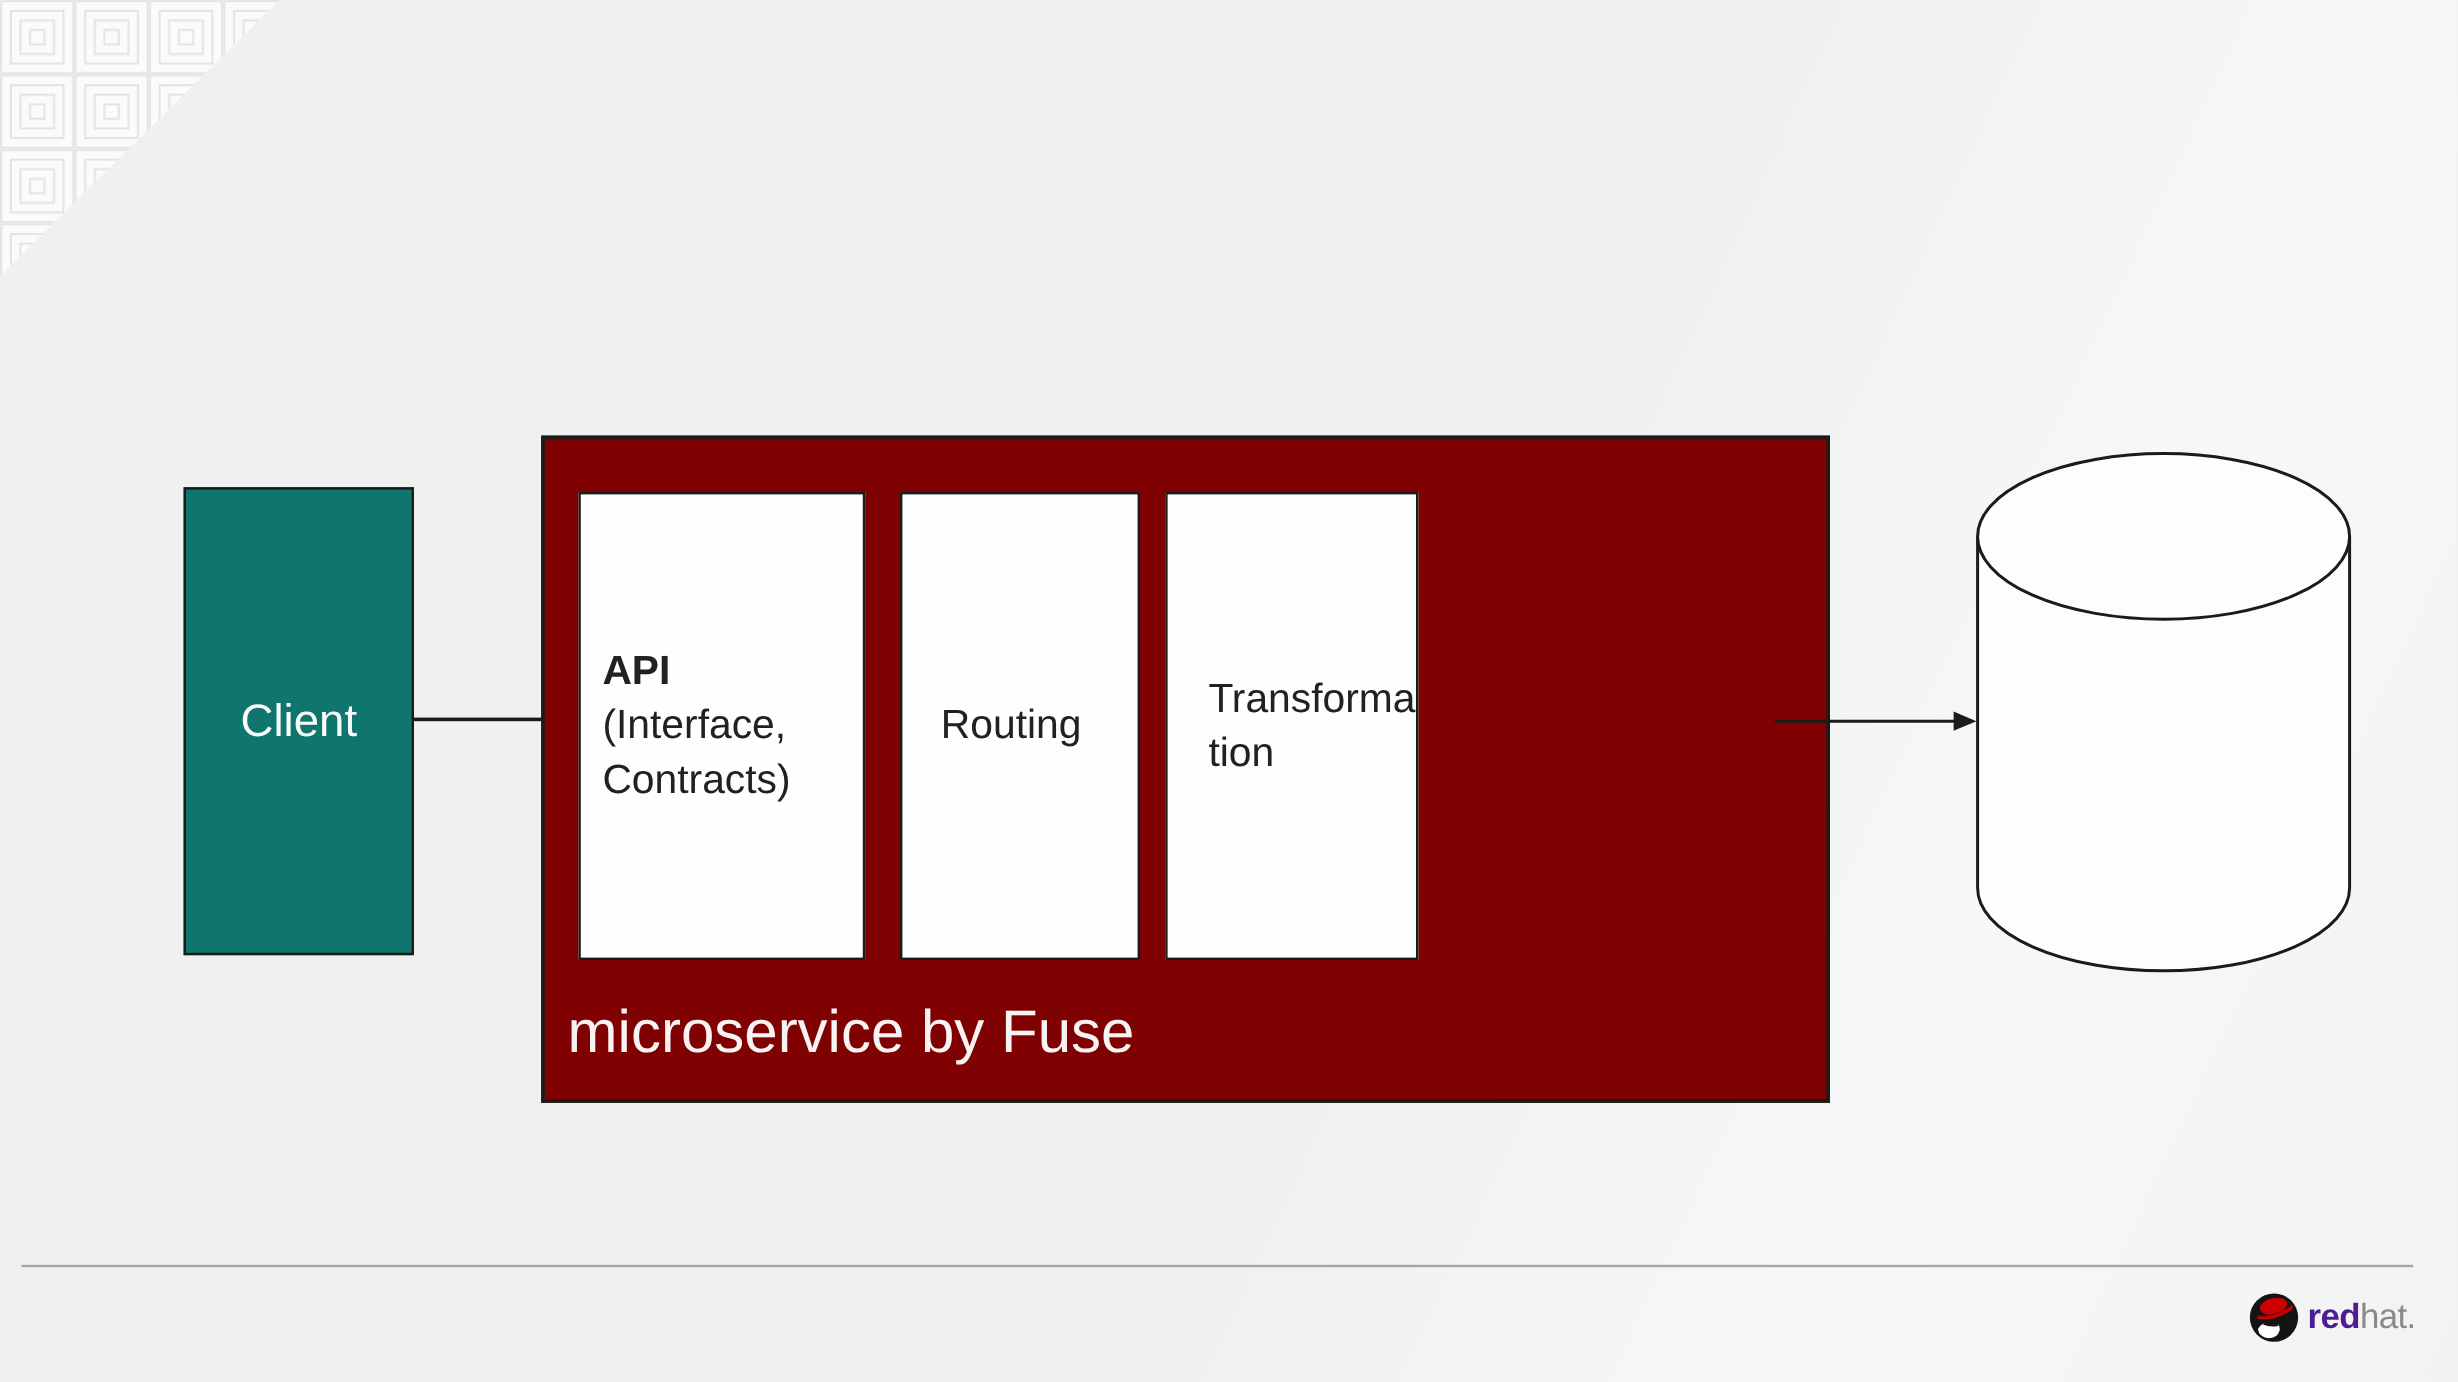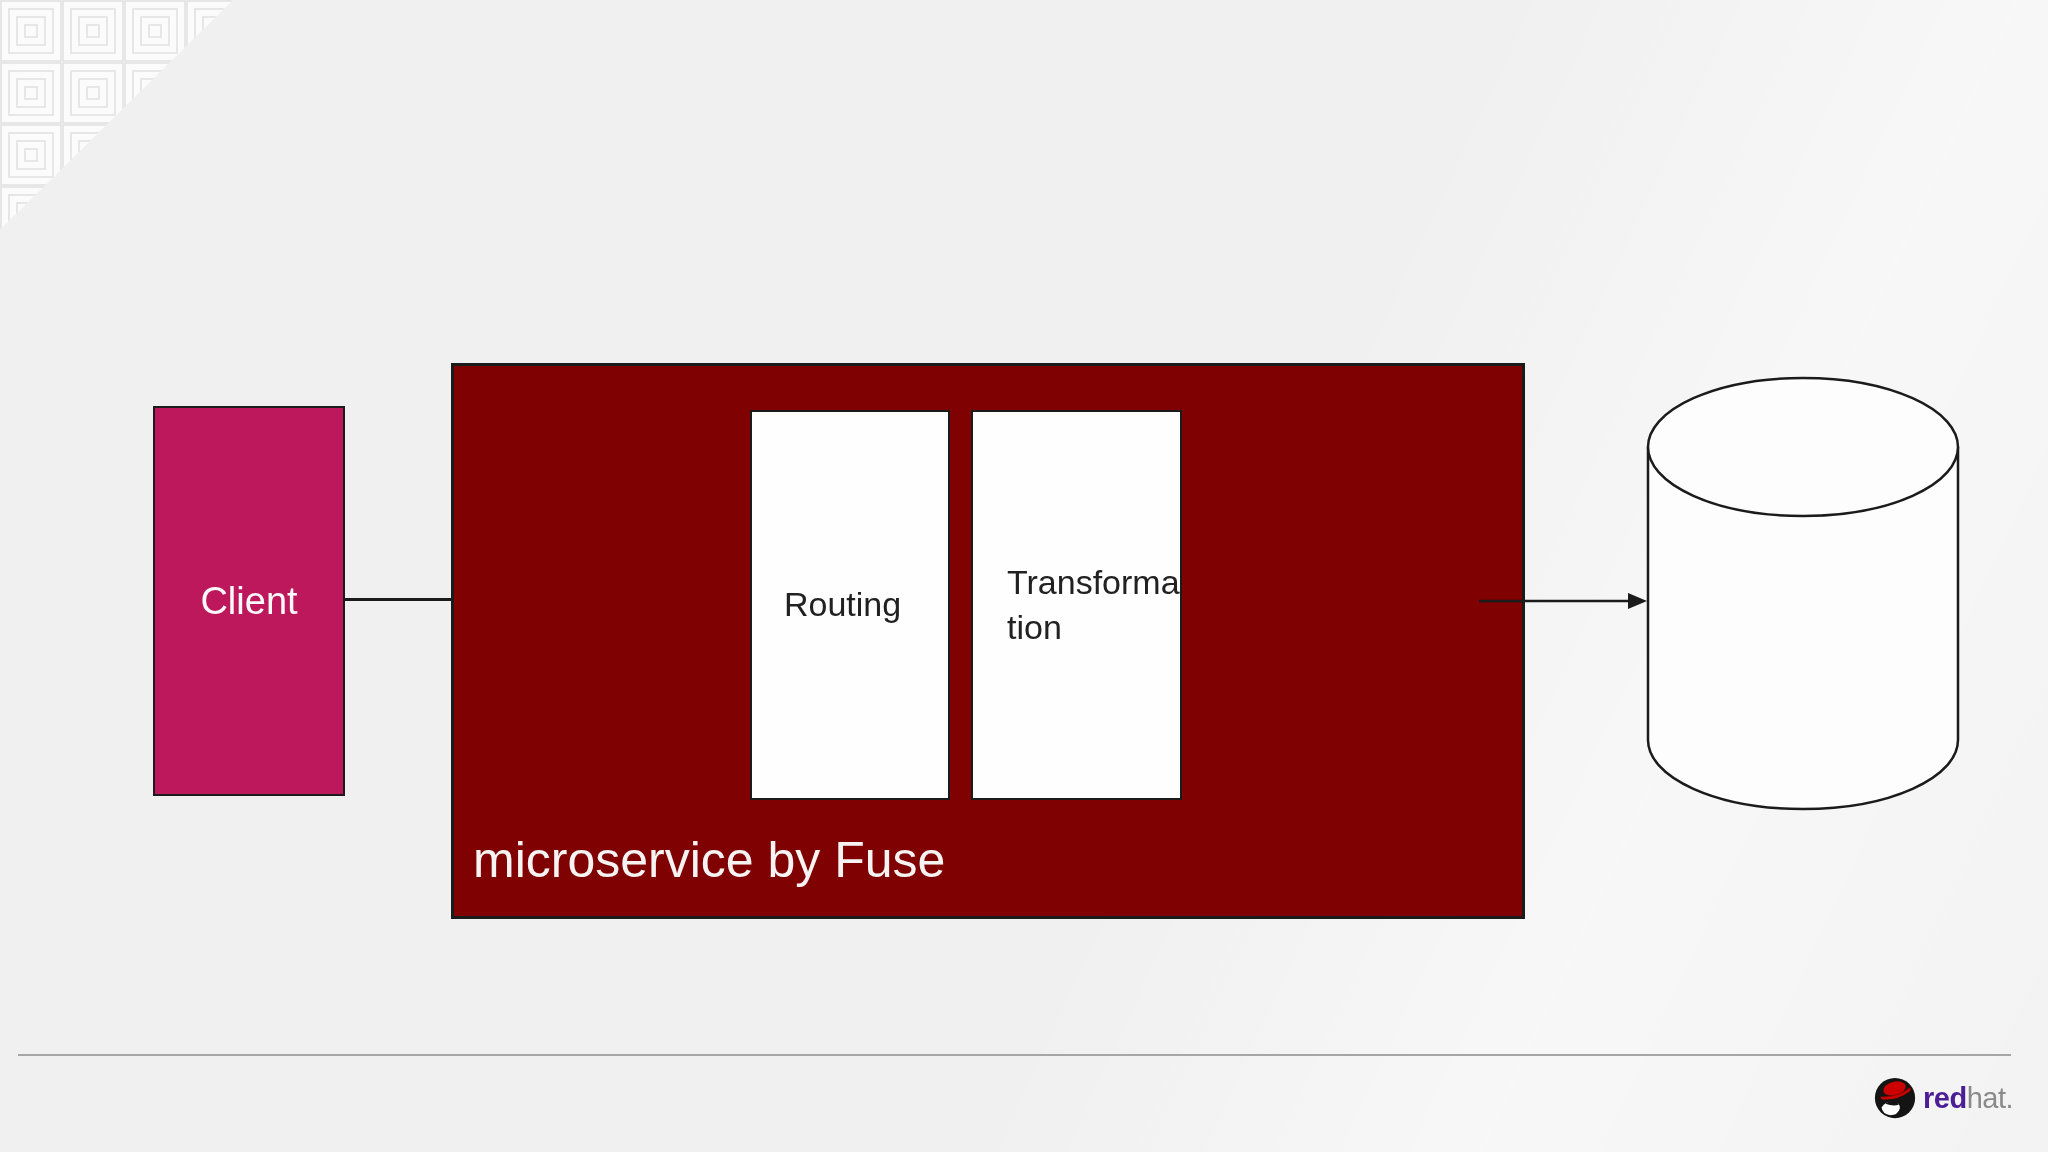--- a/index.html
+++ b/index.html
@@ -29,21 +29,21 @@
   .corner-pattern svg{display:block;}
 
   .page-title{
     position:absolute;left:206px;top:118px;margin:0;
     font-size:78px;line-height:1.08;font-weight:700;
     letter-spacing:-0.5px;color:#1d1d1d;white-space:nowrap;
   }
 
   .client-box{
     position:absolute;left:153px;top:406px;width:192px;height:390px;
-    box-sizing:border-box;background:#be185d;border:2.5px solid #1b1b1b;
+    box-sizing:border-box;background:#0f766e;border:2.5px solid #1b1b1b;
     display:flex;align-items:center;justify-content:center;
   }
   .client-box span{color:#fafafa;font-size:38px;}
 
   .connector-left{
     position:absolute;left:345px;top:598px;width:134px;height:2.5px;
     background:#1b1b1b;
   }
 
   .ms-container{
@@ -109,20 +109,25 @@
 
 
   <div class="client-box">
     <span>Client</span>
   </div>
 
   <div class="connector-left"></div>
 
   <div class="ms-container">
 
+    <div class="service-box box-api">
+      <span class="svc-bold">API</span>
+      <span class="svc-text">(Interface,
+Contracts)</span>
+    </div>
 
     <div class="service-box box-routing">
 
       <span class="svc-text">Routing</span>
     </div>
 
     <div class="service-box box-transform">
 
       <span class="svc-text">Transforma
 tion</span>

